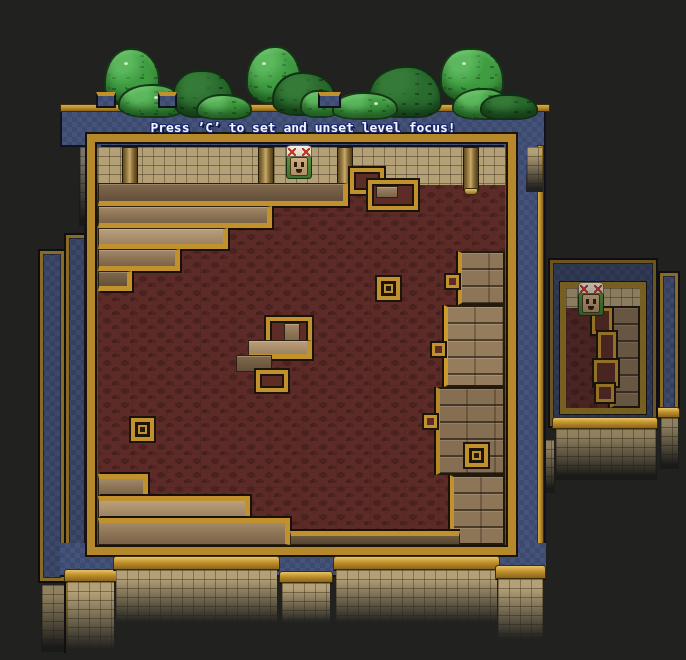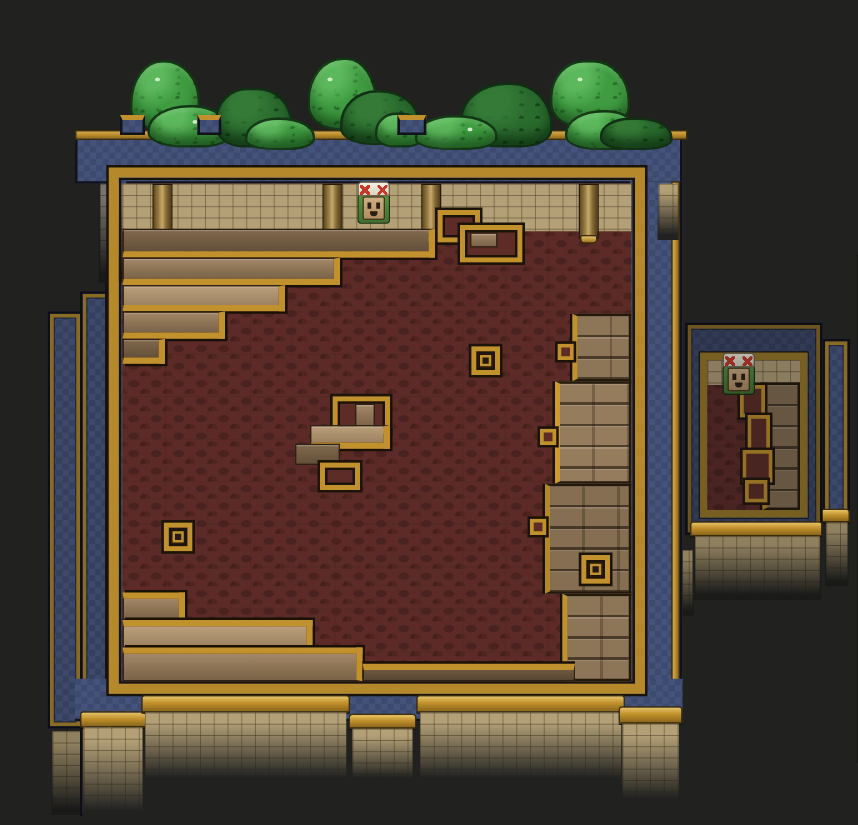--- a/index.html
+++ b/index.html
@@ -227,20 +227,21 @@
           <span class="sp-eye r"></span>
           <span class="sp-mouth"></span>
         </div>
         <div class="sp-band">
           <span class="sp-x l"></span>
           <span class="sp-x r"></span>
         </div>
       </div>
     </div>
 
+    <div class="message">Press ’C’ to set and unset level focus!</div>
   </div>
 
   <div class="px gold-cap" style="left:64px;top:569px;width:53px;height:13px;"></div>
   <div class="px brick fade" style="left:67px;top:582px;width:47px;height:72px;"></div>
   <div class="px gold-cap" style="left:113px;top:556px;width:167px;height:14px;"></div>
   <div class="px brick fade" style="left:116px;top:570px;width:161px;height:56px;"></div>
   <div class="px gold-cap" style="left:279px;top:571px;width:54px;height:12px;"></div>
   <div class="px brick fade" style="left:282px;top:583px;width:48px;height:42px;"></div>
   <div class="px gold-cap" style="left:333px;top:556px;width:167px;height:14px;"></div>
   <div class="px brick fade" style="left:336px;top:570px;width:161px;height:56px;"></div>

